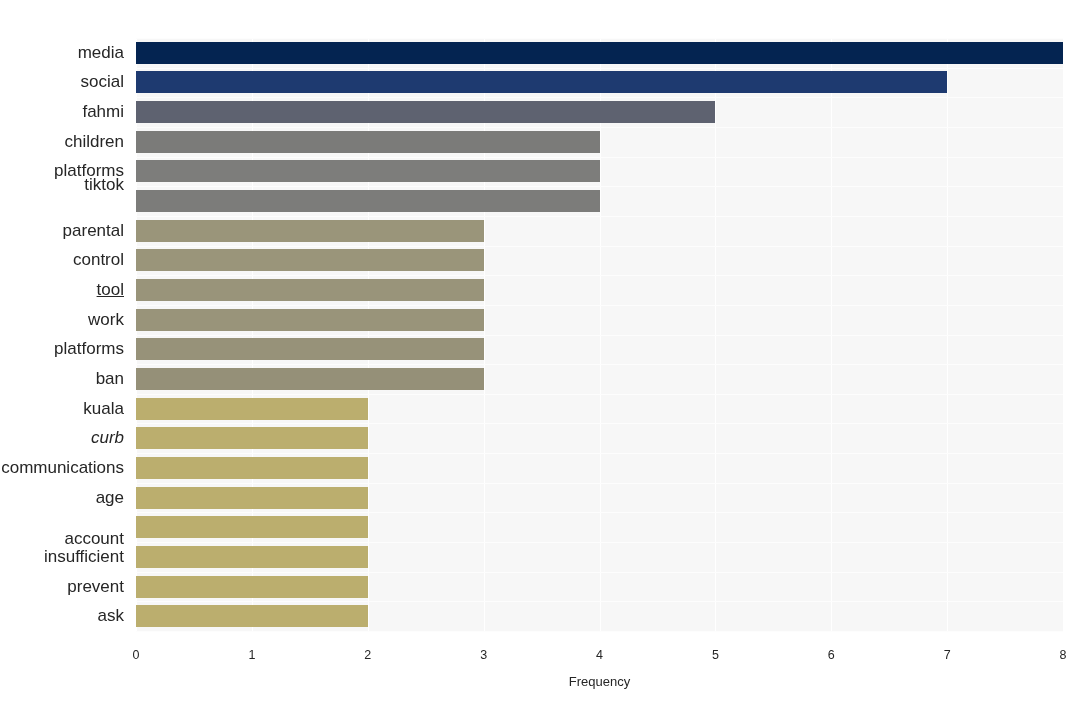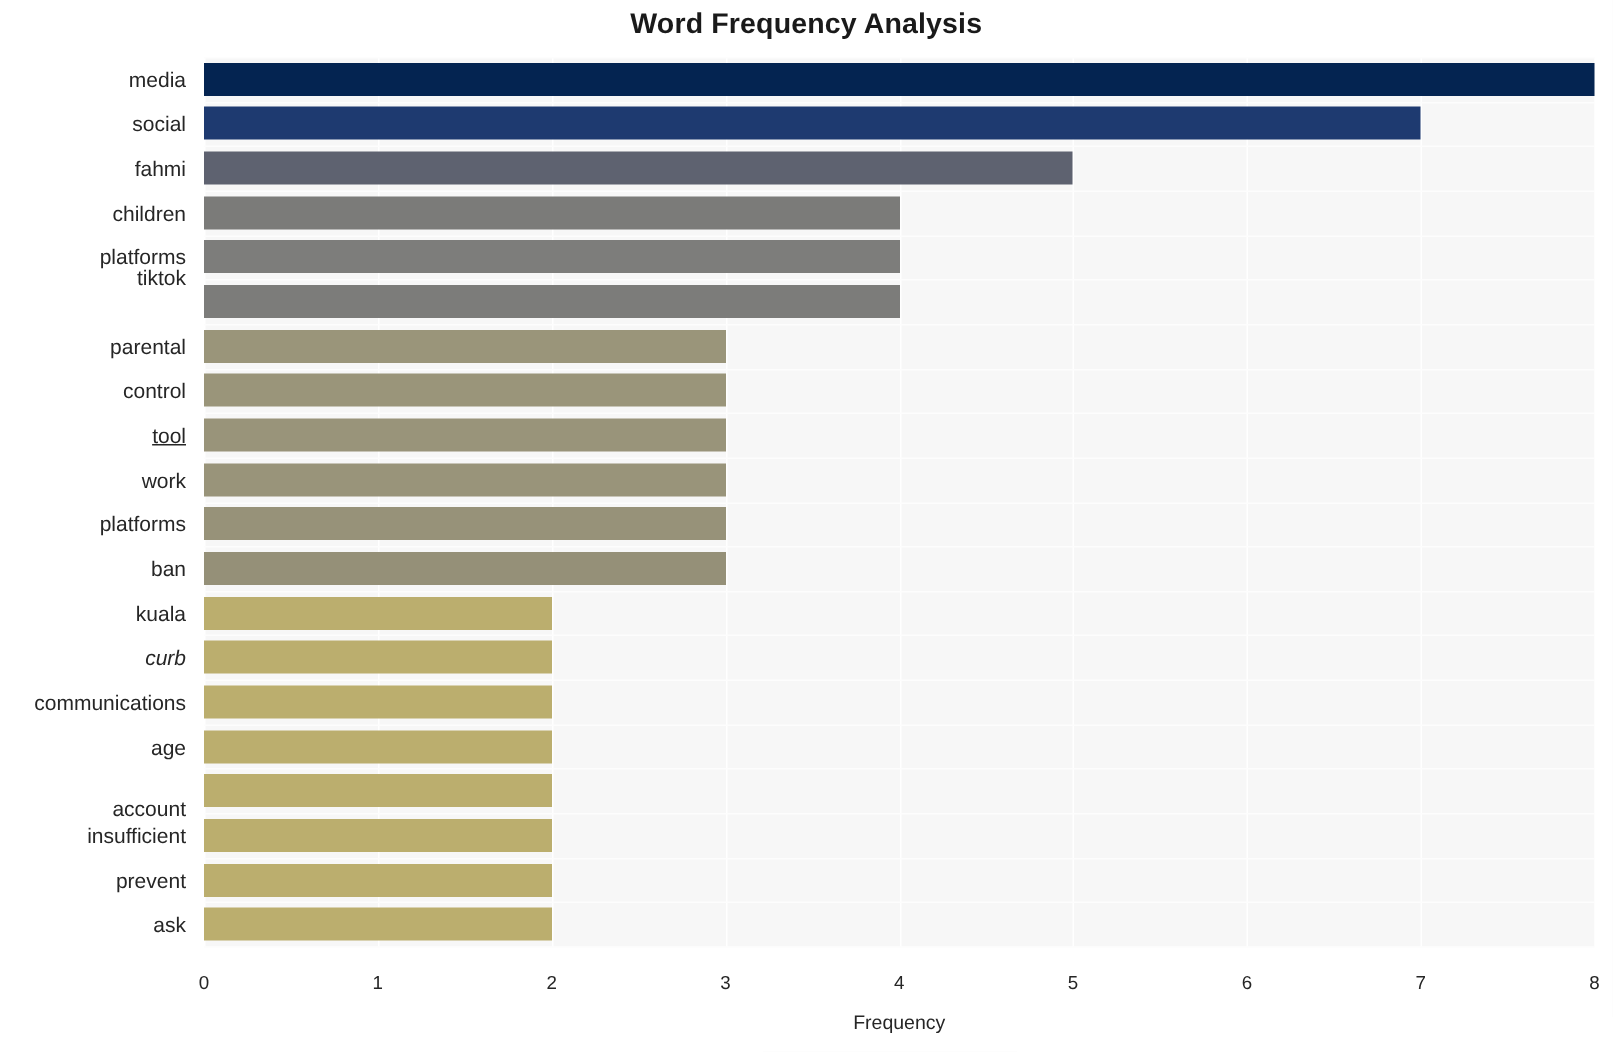--- a/index.html
+++ b/index.html
@@ -69,21 +69,21 @@
     left: 0;
     top: 38px;
     width: 130px;
     height: 593px;
   }
   .ylabel {
     position: absolute;
     right: 0;
     width: 130px;
     text-align: right;
-    font-size: 14px;
+    font-size: 17px;
     color: #262626;
     line-height: 14px;
     padding-right: 6px;
     box-sizing: border-box;
   }
   #xlabels {
     position: absolute;
     left: 0;
     top: 648px;
     width: 1075px;
@@ -104,21 +104,20 @@
     text-align: center;
     font-size: 13px;
     color: #262626;
   }
 </style>
 </head>
 <body>
 
 <div id="figure">
 
-  <div id="chart-title">Word Frequency Analysis</div>
 
   <div id="plot-area">
     <div id="gridlines-v">
         <div class="gridline-v" style="left: 0px;"></div>
         <div class="gridline-v" style="left: 115.875px;"></div>
         <div class="gridline-v" style="left: 231.75px;"></div>
         <div class="gridline-v" style="left: 347.625px;"></div>
         <div class="gridline-v" style="left: 463.5px;"></div>
         <div class="gridline-v" style="left: 579.375px;"></div>
         <div class="gridline-v" style="left: 695.25px;"></div>

